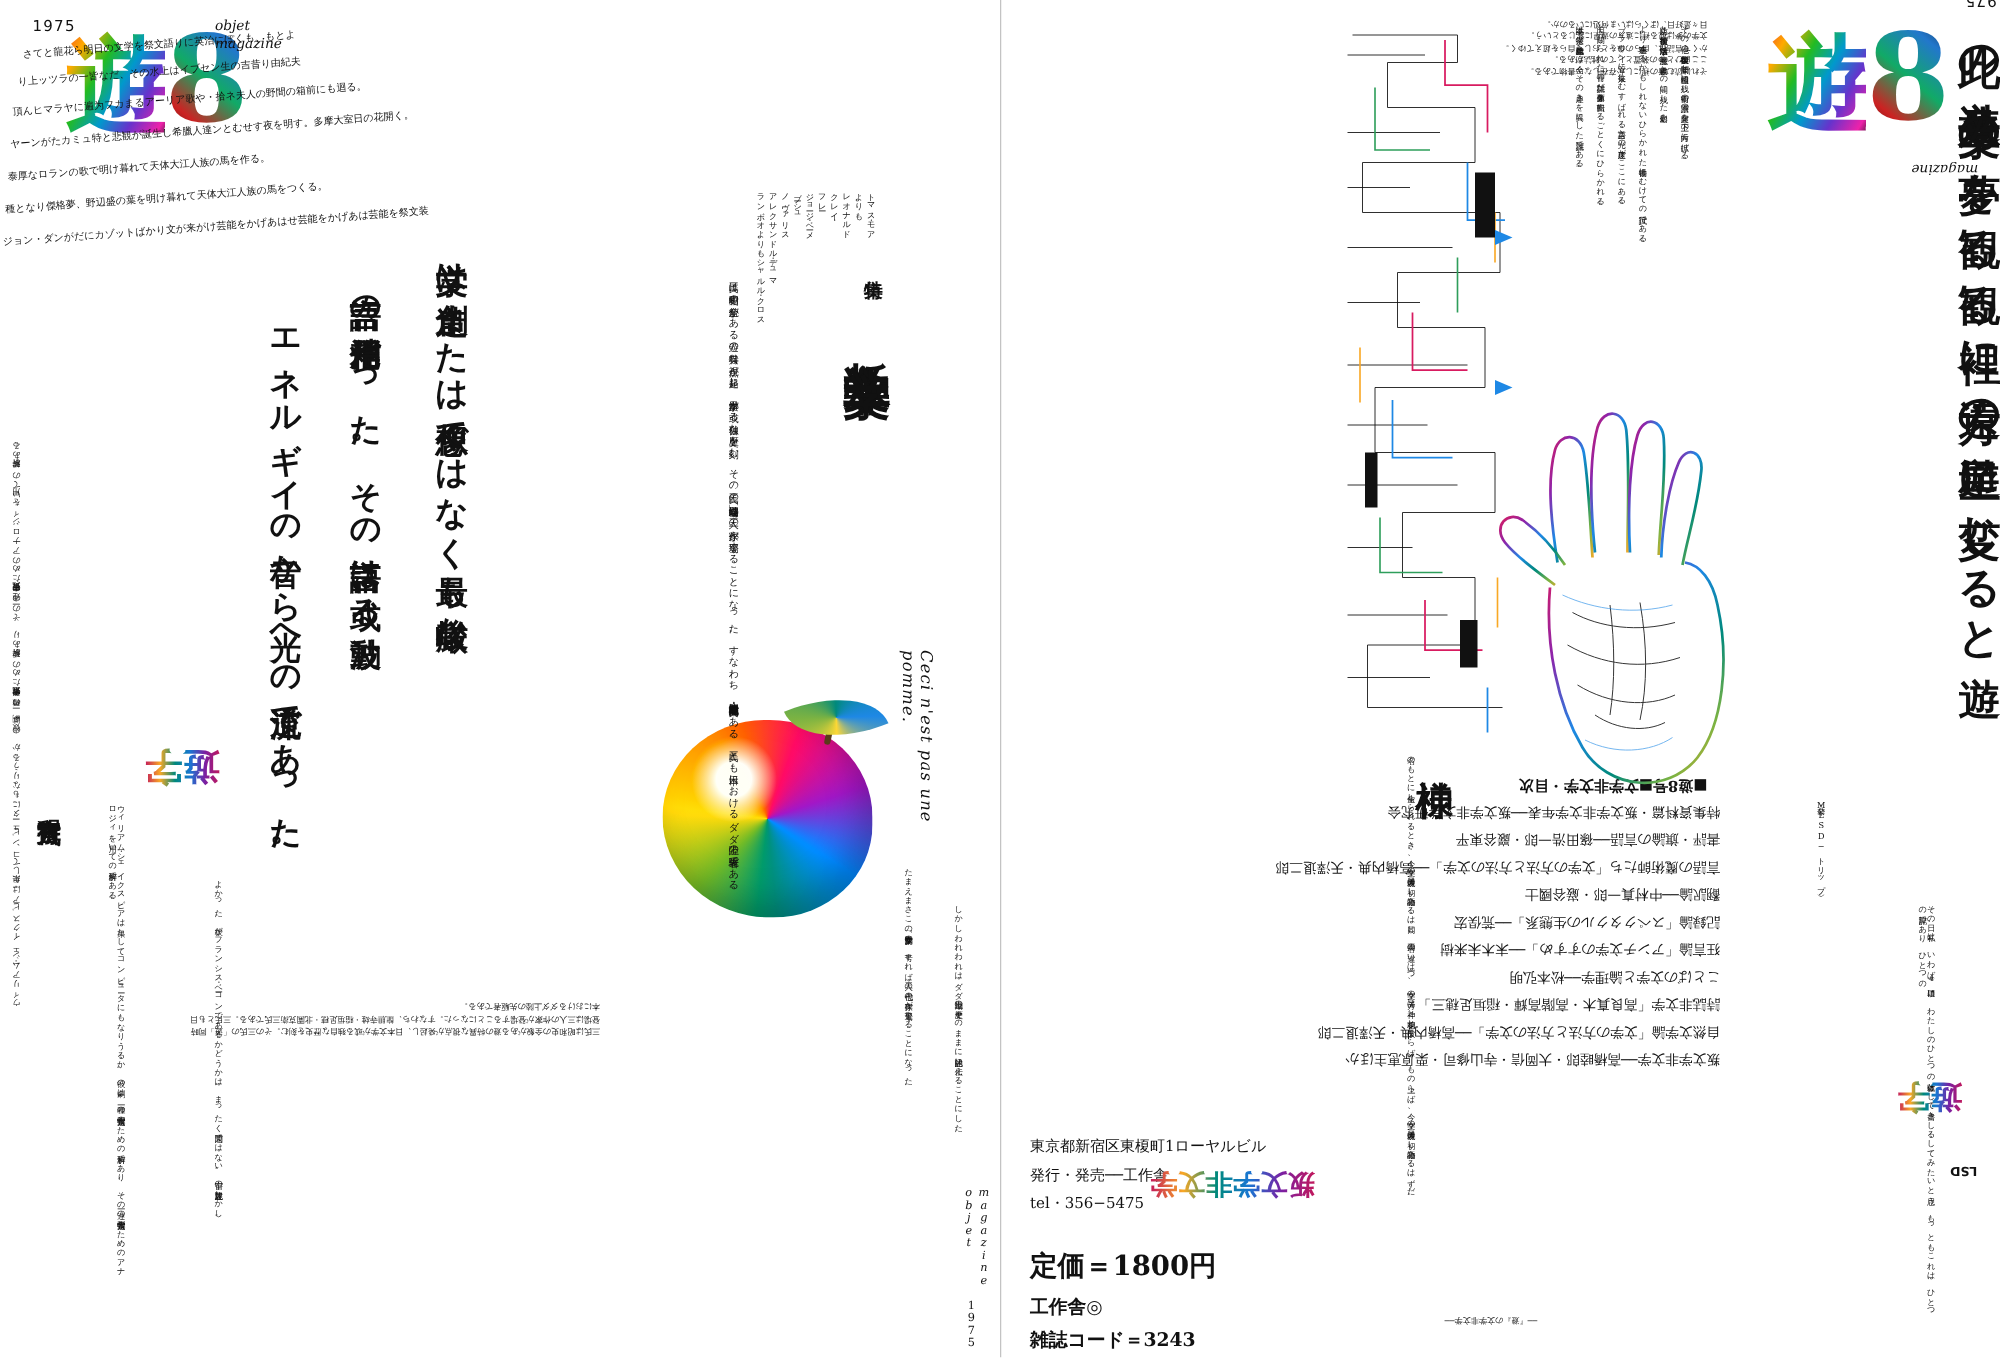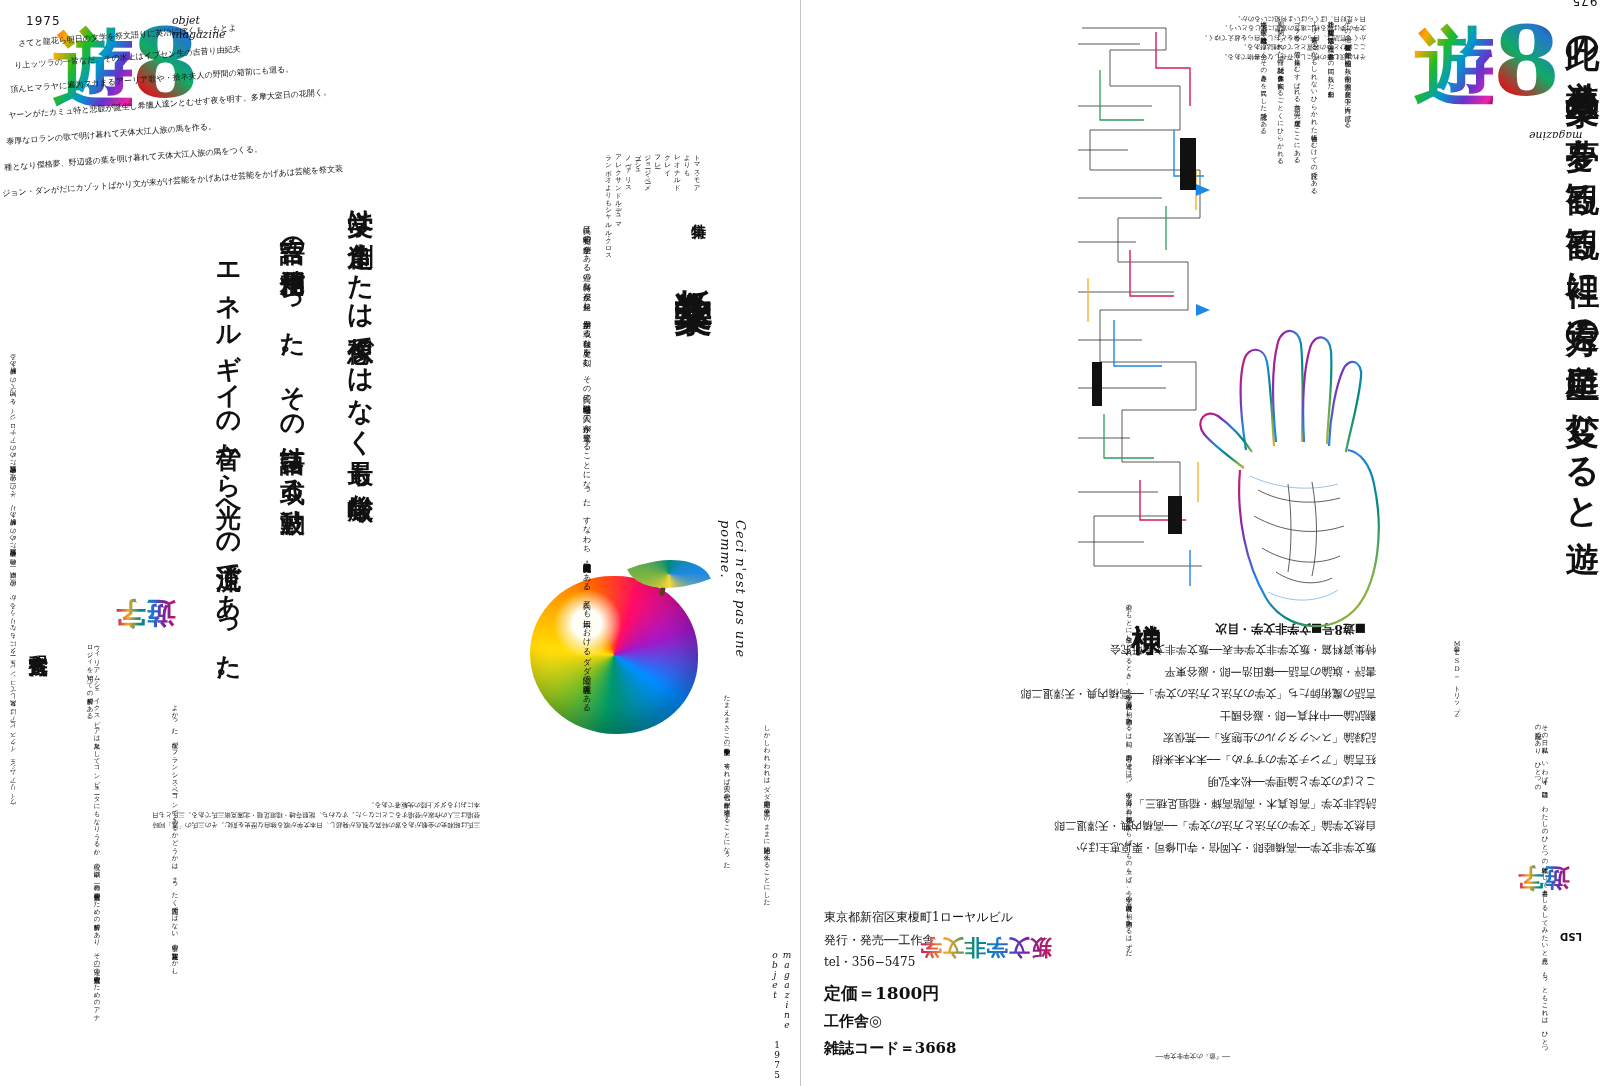--- a/index.html
+++ b/index.html
@@ -259,23 +259,23 @@
     <div class="toc-row">翻訳論──中村真一郎・巌谷國士</div>
     <div class="toc-row">言語の魔術師たち「文学の方法と方法の文学」──高橋内典・天澤退二郎</div>
     <div class="toc-row">書評・旗論の言語──篠田浩一郎・巖谷東平</div>
     <div class="toc-row">特集資料篇・叛文学非文学年表──叛文学非文学研究会</div>
   </div>
 
   <div class="colophon" style="position:absolute;left:24px;top:908px;width:250px;font-size:12px;line-height:1.55;">
     <div>東京都新宿区東榎町1ローヤルビル</div>
     <div>発行・発売──工作舎</div>
     <div>tel・356−5475</div>
-    <div class="blk" style="font-size:17px;margin-top:8px;">定価＝1800円</div>
+    <div class="blk" style="font-size:22px;margin-top:24px;">定価＝1800円</div>
     <div class="blk" style="font-size:15px;">工作舎◎</div>
-    <div class="blk" style="font-size:15px;">雑誌コード＝3668</div>
+    <div class="blk" style="font-size:15px;">雑誌コード＝3243</div>
   </div>
 
   <div style="position:absolute;right:28px;top:12px;transform:rotate(180deg);transform-origin:right top;">
     <span class="year">1975</span>
   </div>
   <div class="masthead" style="right:40px;top:14px;position:absolute;">
     <span class="logo-yu">遊</span><span class="logo-8">8</span>
   </div>
   <div class="objet" style="position:absolute;right:18px;top:128px;transform:rotate(180deg);">
     <div>magazine</div>

